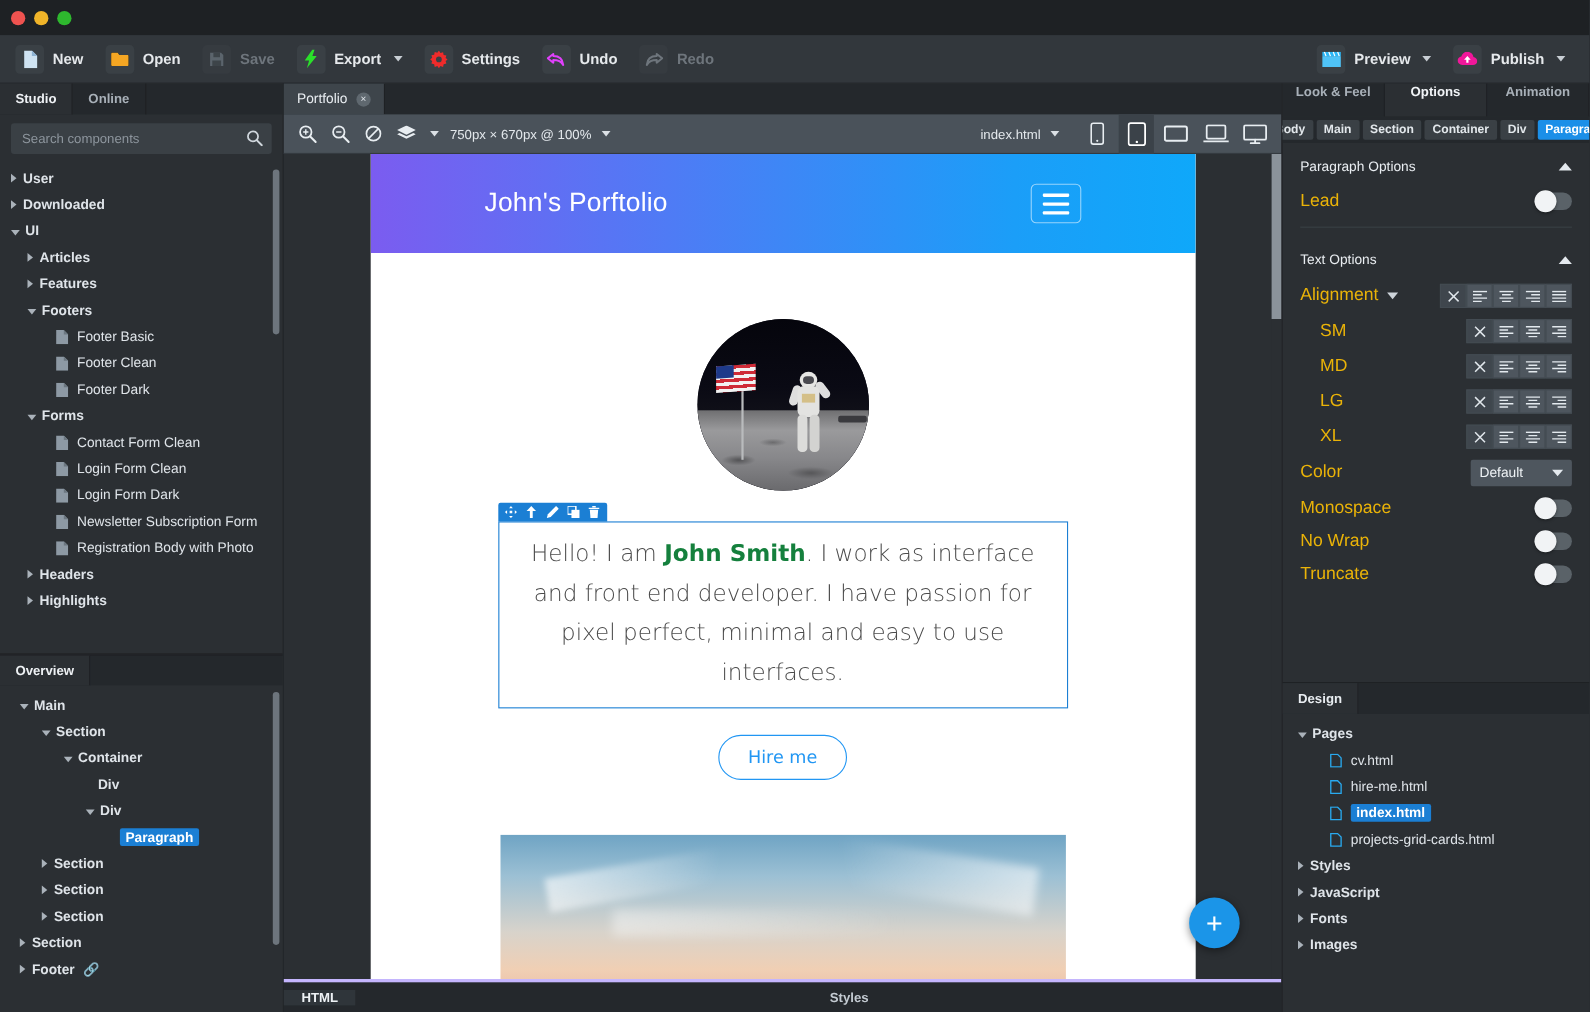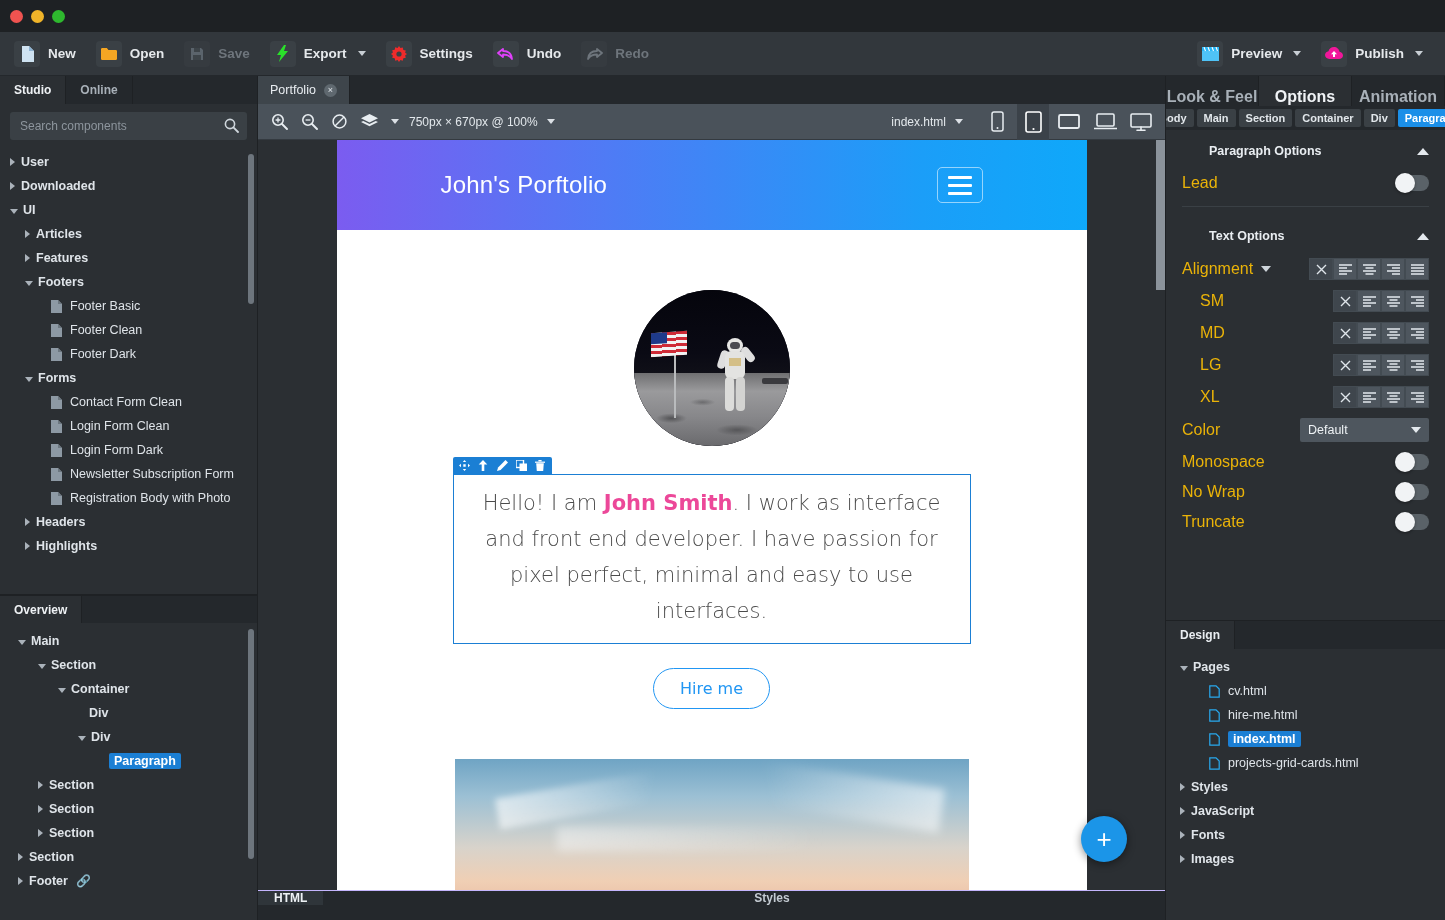--- a/index.html
+++ b/index.html
@@ -218,21 +218,21 @@
   }
   .pt-btn {
     width: 19px; height: 17px; display: flex; align-items: center;
     justify-content: center; cursor: pointer;
   }
   .paragraph {
     border: 1px solid #1b7fd4; padding: 10px 14px 14px 14px;
     text-align: center; color: #4b4b4b; font-size: 21px; line-height: 1.72;
     font-family: "DejaVu Sans", sans-serif; font-weight: 300;
   }
-  .paragraph b { color: #ec4899; font-weight: bold; }
+  .paragraph b { color: #15803d; font-weight: bold; }
 
   .hire-wrap { display: flex; justify-content: center; margin-top: 24px; }
   .hire-btn {
     border: 1px solid #2196f3; color: #2196f3; background: #fff;
     border-radius: 22px; padding: 10px 26px; font-size: 16px;
     cursor: pointer; font-family: "DejaVu Sans", sans-serif;
   }
 
   .photo-wrap { margin: 50px 118px 0 118px; }
   .photo {
@@ -263,59 +263,59 @@
   .fab {
     position: absolute; right: 38px; bottom: 28px; width: 46px; height: 46px;
     border-radius: 50%; background: #1b95e8; display: flex;
     align-items: center; justify-content: center; cursor: pointer;
     box-shadow: 0 2px 8px rgba(0,0,0,.45);
   }
   .fab span { color: #fff; font-size: 26px; line-height: 1; font-weight: 300; }
 
   .bottom-tabs {
     height: 30px; flex: 0 0 30px; background: #24282c;
-    display: flex; align-items: flex-start; border-top: 1px solid #c4b5fd;
+    display: flex; align-items: center; border-top: 3px solid #c4b5fd;
   }
   .bt {
     padding: 0 16px; display: flex; align-items: center; font-size: 12px;
     color: #c3cad1; cursor: pointer; font-weight: bold;
   }
   .bt.active { background: #2f353a; color: #eef2f5; }
   .bt-gap { width: 415px; }
 
   
   .right {
     width: 280px; flex: 0 0 280px; background: #2b2f33;
     display: flex; flex-direction: column; border-left: 1px solid #1e2124;
   }
   .r-tabs { display: flex; height: 30px; background: #24282c; }
   .r-tab {
-    flex: 1; display: flex; align-items: flex-end; justify-content: center;
-    font-size: 16px; color: #a8b0b8; cursor: pointer; font-weight: bold;
+    flex: 1; display: flex; align-items: flex-start; justify-content: center;
+    font-size: 12px; color: #a8b0b8; cursor: pointer; font-weight: bold;
     border-right: 1px solid #1e2124;
   }
   .r-tab.active { background: #2b2f33; color: #f0f3f6; }
 
   .crumbs {
     height: 24px; display: flex; align-items: center; gap: 3px;
     background: #24282c; padding: 0 2px; overflow: hidden;
   }
   .crumb {
     background: #3a4045; color: #e2e7eb; font-size: 11px; font-weight: bold;
     padding: 3px 7px; border-radius: 2px; cursor: pointer; white-space: nowrap;
   }
   .crumb.cut { margin-left: -16px; }
   .crumb.active { background: #1b8fe8; color: #fff; }
 
   .opt-scroll { flex: 1; overflow: hidden; position: relative; padding: 0 0 0 0; }
   .sect-head {
     display: flex; align-items: center; justify-content: space-between;
     padding: 14px 16px 10px 16px;
   }
-  .sect-title { font-size: 12.5px; font-weight: bold; color: #e9edf1; margin-left: 27px; }
+  .sect-title { font-size: 12.5px; font-weight: normal; color: #e9edf1; }
   .collapse-tri {
     width: 0; height: 0; border-left: 6px solid transparent;
     border-right: 6px solid transparent; border-bottom: 7px solid #e4e9ee;
     cursor: pointer;
   }
   .opt-row {
     display: flex; align-items: center; justify-content: space-between;
     padding: 5px 16px; min-height: 30px;
   }
   .opt-label { font-size: 16px; color: #eab308; }
@@ -334,21 +334,21 @@
     width: 24px; height: 22px; background: #4e565e; border: 1px solid #434b52;
     display: flex; align-items: center; justify-content: center; cursor: pointer;
   }
   .align-btn.x { background: #3f464d; }
   .lbl-with-tri { display: flex; align-items: center; gap: 8px; }
   .tri-sm {
     width: 0; height: 0; border-left: 5px solid transparent;
     border-right: 5px solid transparent; border-top: 6px solid #cdd4da;
   }
   .select {
-    width: 129px; height: 24px; background: #4e565e; border-radius: 2px;
+    width: 92px; height: 24px; background: #4e565e; border-radius: 2px;
     display: flex; align-items: center; justify-content: space-between;
     padding: 12px 8px; cursor: pointer;
   }
   .select span { font-size: 12.5px; color: #eef2f5; }
   .sel-caret {
     width: 0; height: 0; border-left: 5px solid transparent;
     border-right: 5px solid transparent; border-top: 6px solid #e4e9ee;
   }
 
   .design-panel {

